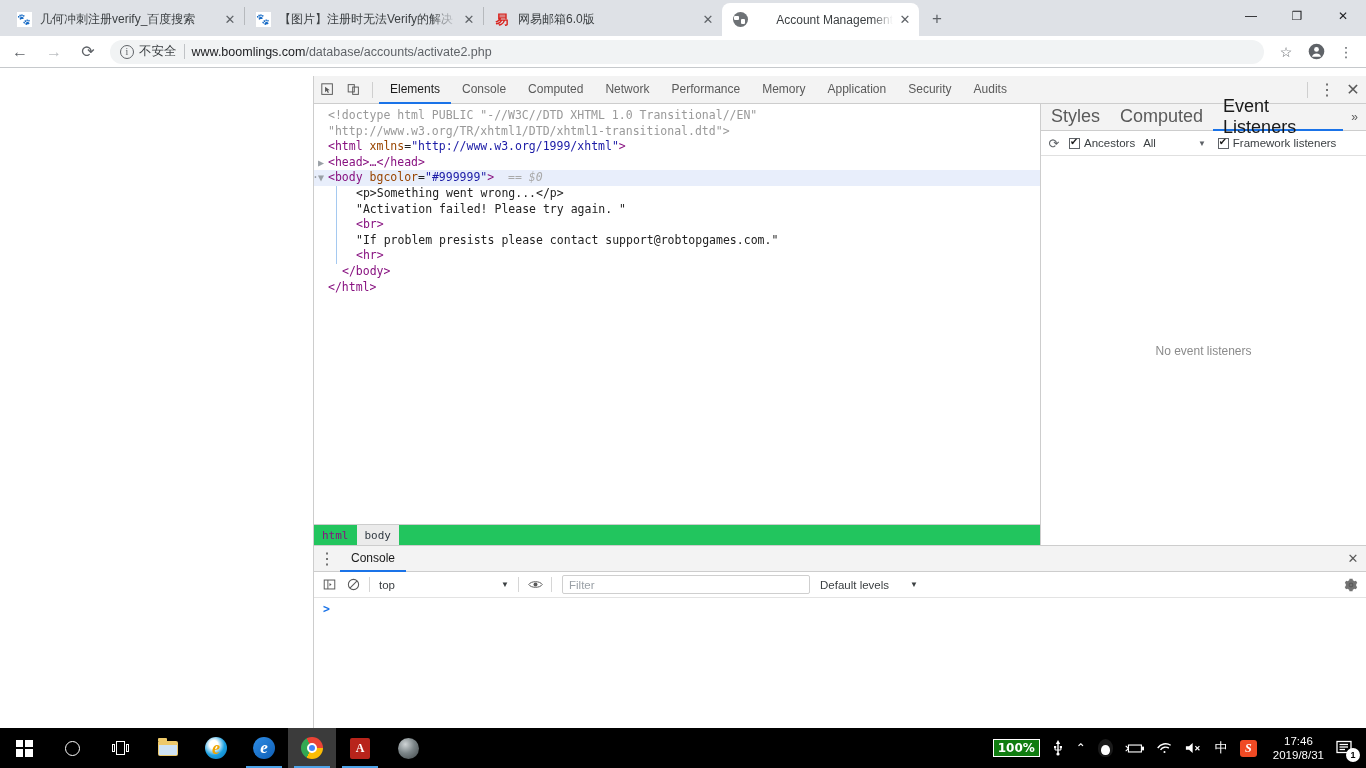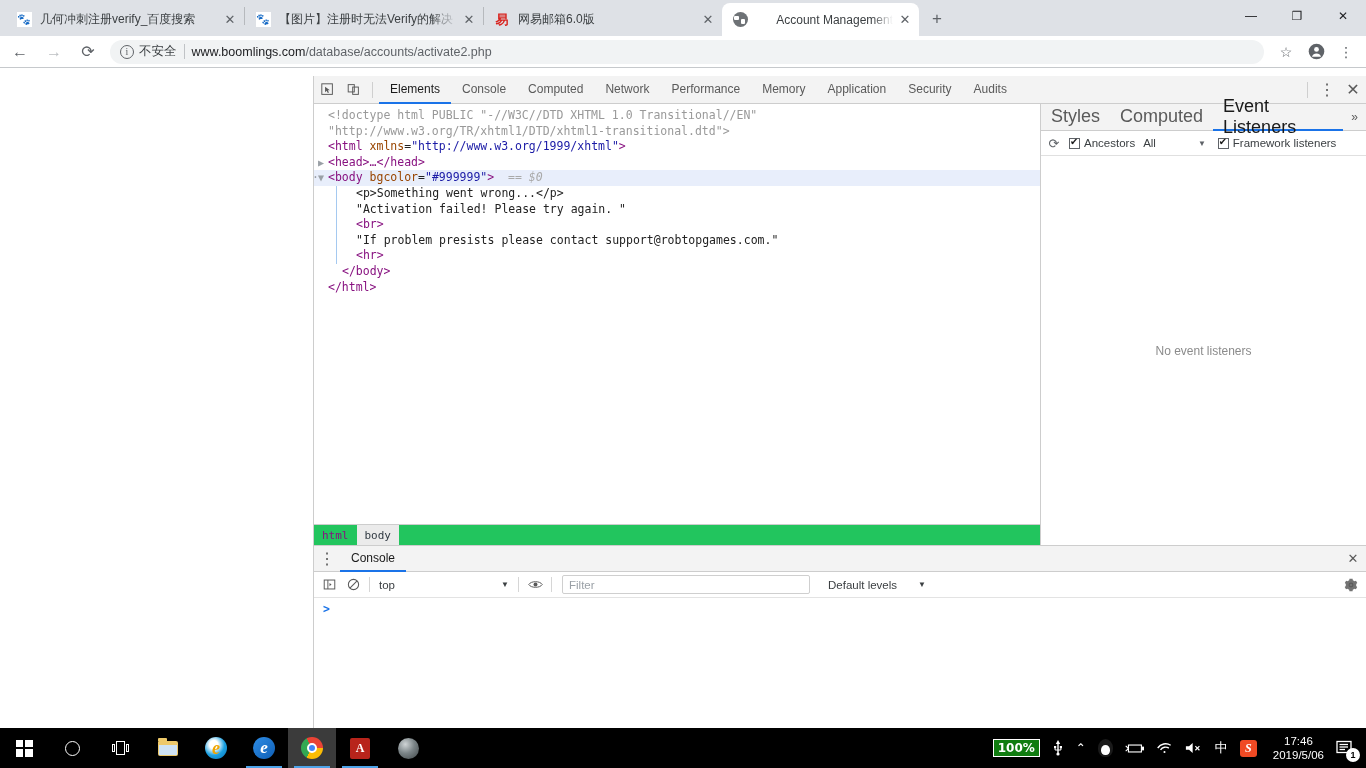--- a/index.html
+++ b/index.html
@@ -276,21 +276,21 @@
     justify-content: space-between; padding: 0 5px; font-size: 11.5px; color: #3c4043;
     flex: 0 0 140px;
   }
   .ct-filter {
     width: 248px; height: 19px; border: 1px solid #cfcfcf; border-radius: 2px;
     display: flex; align-items: center; padding: 0 6px; font-size: 11.5px;
     color: #9aa0a6; flex: 0 0 248px; margin-left: 6px;
   }
   .ct-levels {
     height: 19px; display: flex; align-items: center; padding: 0 8px;
-    font-size: 11.5px; color: #3c4043; gap: 21px; margin-left: 10px;
+    font-size: 11.5px; color: #3c4043; gap: 21px; margin-left: 2px;
   }
   .ct-gear { margin-left: auto; }
   .console-body {
     flex: 1 1 auto; padding: 4px 0 0 0; background: #fff; overflow: hidden;
   }
   .console-prompt {
     display: flex; align-items: flex-start; padding-left: 9px;
     font-family: "DejaVu Sans Mono", monospace; font-size: 11.5px;
   }
   .console-prompt .caret { color: #1a73e8; font-weight: bold; margin-right: 6px; }
@@ -721,21 +721,21 @@
               <line x1="16" y1="5" x2="11.5" y2="9.5"></line>
             </g>
         </svg>
       </div>
       <div class="tray-item zh-char">中</div>
       <div class="tray-item">
         <span class="sogou">S</span>
       </div>
       <div class="clock">
         <span>17:46</span>
-        <span>2019/5/06</span>
+        <span>2019/8/31</span>
       </div>
       <div class="tray-item notif">
         <svg width="18" height="16" viewBox="0 0 18 16" fill="none" stroke="#fff" stroke-width="1.3">
           <rect x="1" y="1.5" width="14" height="11"></rect>
           <line x1="3.5" y1="4.5" x2="12" y2="4.5"></line>
             <line x1="3.5" y1="7" x2="12" y2="7"></line>
             <line x1="3.5" y1="9.5" x2="9" y2="9.5"></line>
         </svg>
         <span class="notif-badge">1</span>
       </div>

